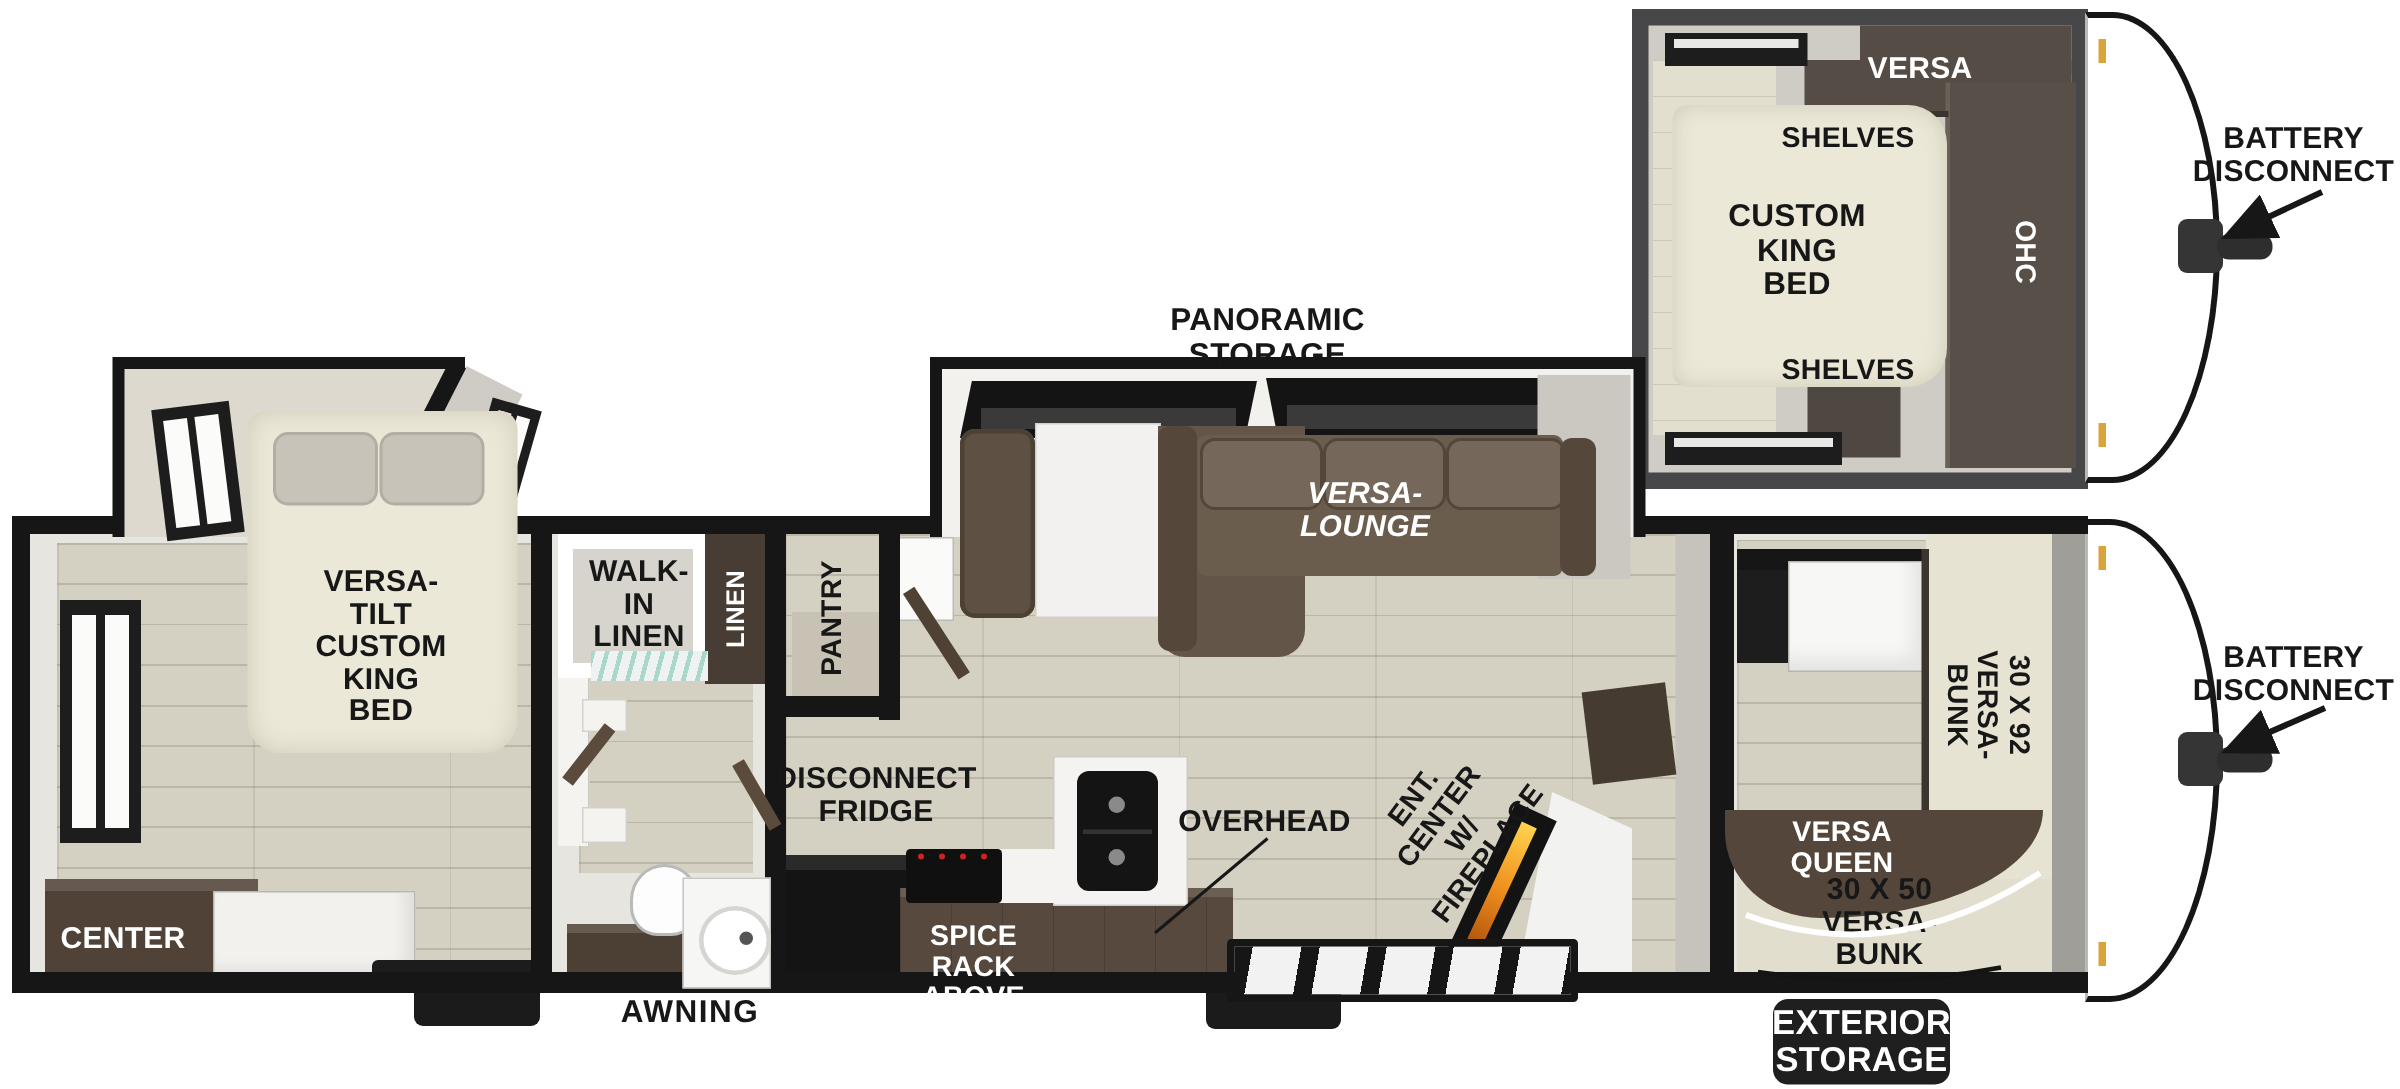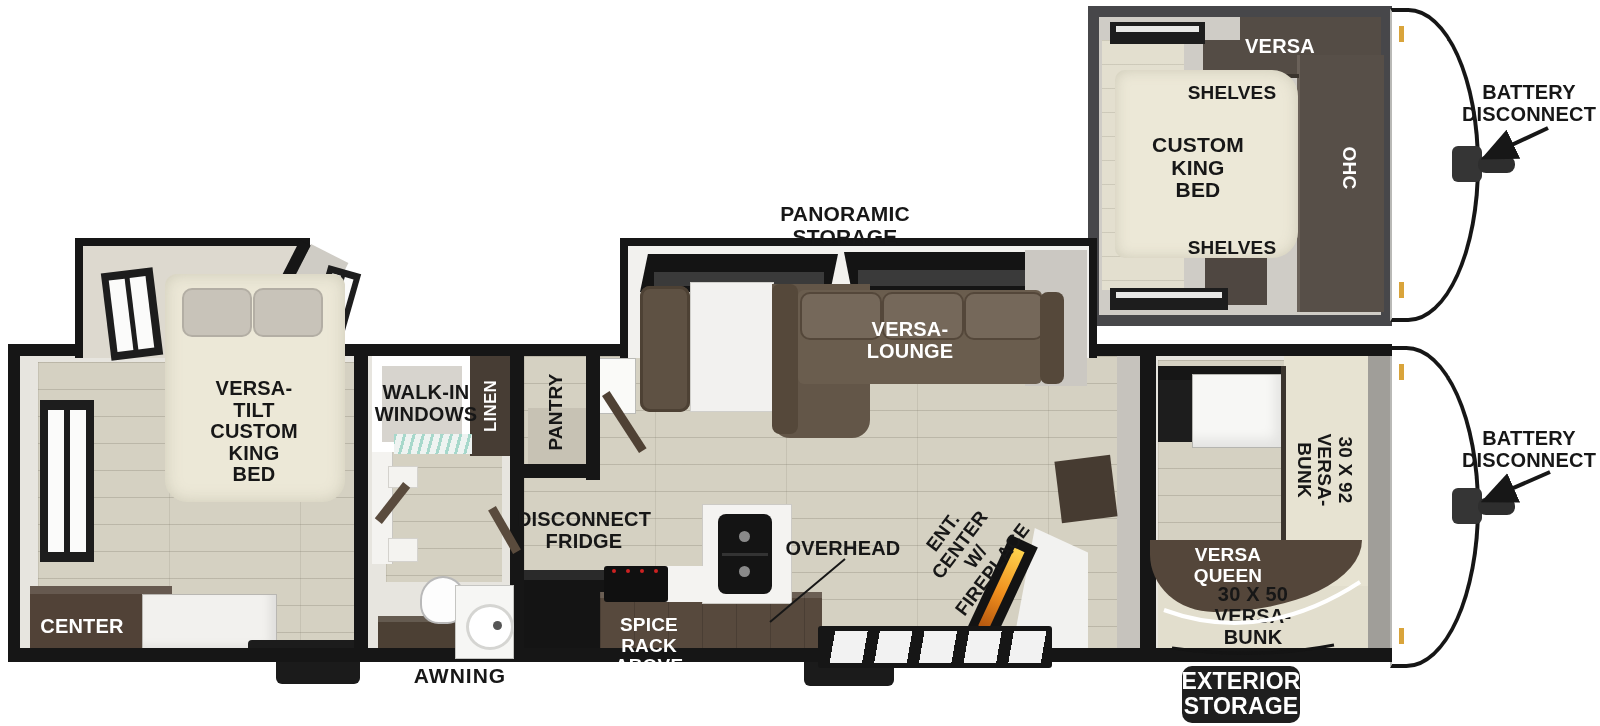--- a/index.html
+++ b/index.html
@@ -189,27 +189,27 @@
     <div class="abs ylight" style="left:1399px;top:364px;"></div>
     <div class="abs ylight" style="left:1399px;top:628px;"></div>
     <div class="abs hitch1" style="left:1452px;top:488px;width:30px;height:36px;"></div>
     <div class="abs hitch2" style="left:1478px;top:498px;width:37px;height:17px;"></div>
 
     <div class="abs" style="left:1182px;top:666px;width:118px;height:57px;background:#1f1f1f;border-radius:10px;z-index:5;"></div>
     <div class="abs" style="left:276px;top:660px;width:84px;height:24px;background:#1b1b1b;border-radius:0 0 6px 6px;z-index:2;"></div>
     <div class="abs" style="left:804px;top:660px;width:90px;height:26px;background:#1b1b1b;border-radius:0 0 6px 6px;z-index:2;"></div>
 
     <div class="lbl ctr" style="left:845px;top:226px;font-size:21px;">PANORAMIC STORAGE</div>
-    <div class="lbl lbl-w ctr" style="left:910px;top:341px;font-size:20px;">VERSA-LOUNGE</div>
+    <div class="lbl lbl-w ctr" style="left:910px;top:341px;font-size:20px;font-style:italic;">VERSA-LOUNGE</div>
     <div class="lbl ctr" style="left:254px;top:432px;font-size:20px;">VERSA-TILT
 CUSTOM
 KING BED</div>
     <div class="lbl lbl-w ctr" style="left:82px;top:627px;font-size:20px;">CENTER</div>
     <div class="lbl ctr" style="left:426px;top:404px;font-size:20px;">WALK-IN
-WINDOWS</div>
+LINEN</div>
     <div class="lbl lbl-w" style="left:491px;top:406px;font-size:17px;transform:translate(-50%,-50%) rotate(-90deg);">LINEN</div>
     <div class="lbl" style="left:556px;top:412px;font-size:19px;transform:translate(-50%,-50%) rotate(-90deg);">PANTRY</div>
     <div class="lbl ctr" style="left:584px;top:531px;font-size:20px;">DISCONNECT
 FRIDGE</div>
     <div class="lbl lbl-w ctr" style="left:649px;top:624px;font-size:19px;margin-top:32px;">SPICE RACK
 ABOVE MICRO</div>
     <div class="lbl ctr" style="left:843px;top:549px;font-size:20px;text-align:center;">OVERHEAD</div>
     <div class="lbl" style="left:968px;top:551px;font-size:19px;transform:translate(-50%,-50%) rotate(-53deg);">ENT. CENTER
 W/ FIREPLACE</div>
     <div class="lbl" style="left:1324px;top:470px;font-size:19px;transform:translate(-50%,-50%) rotate(90deg);">30 X 92

